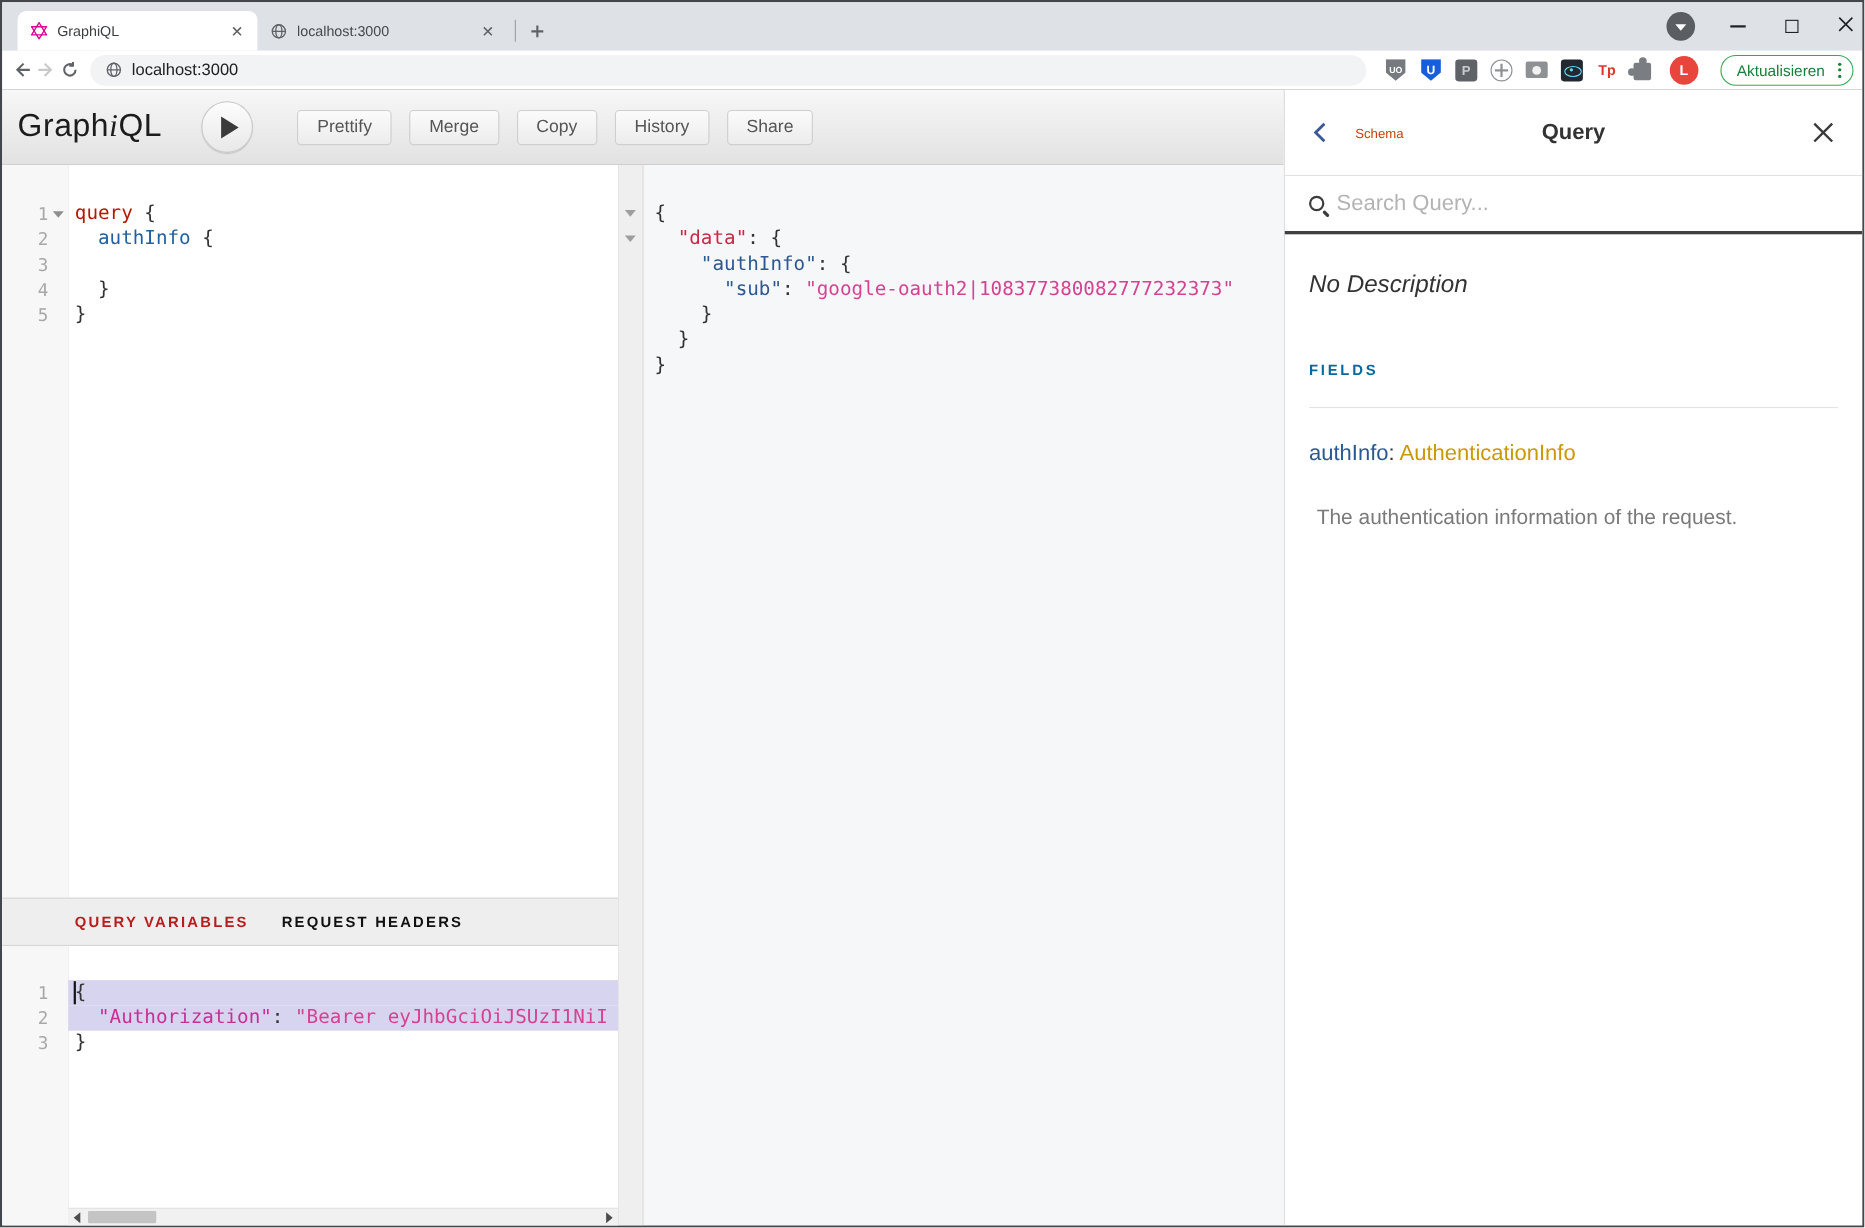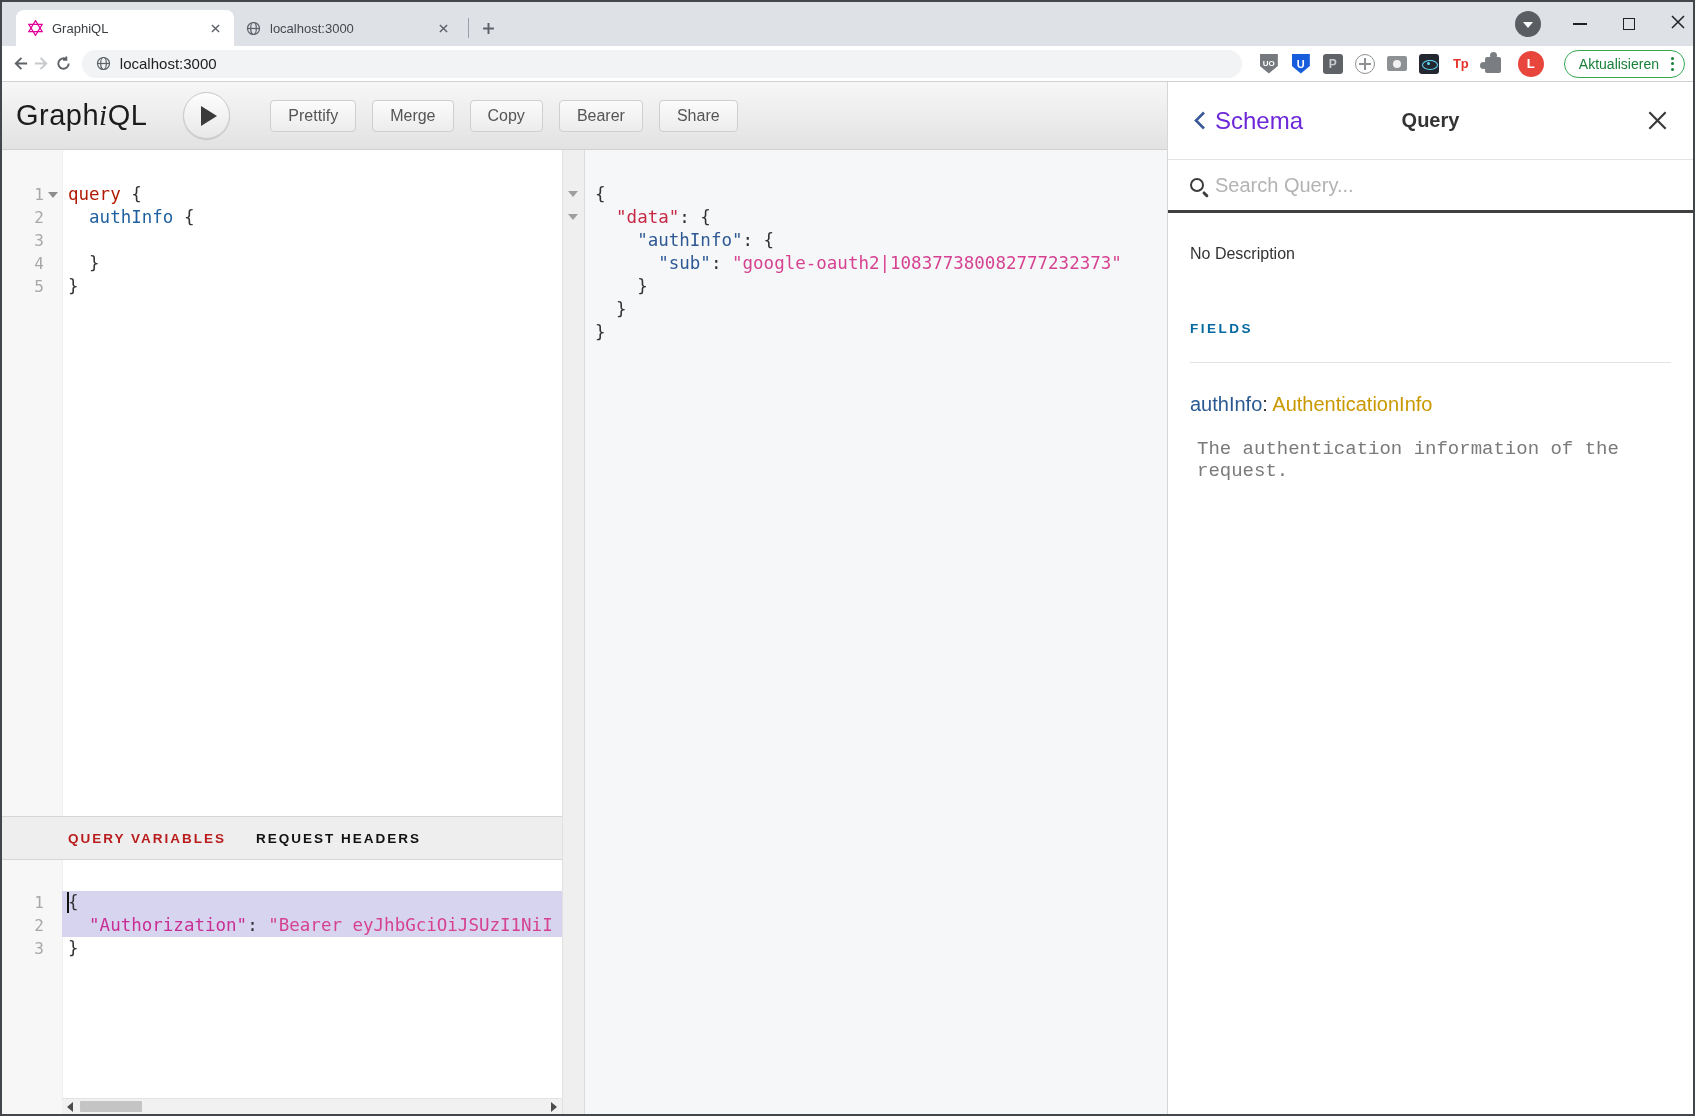--- a/index.html
+++ b/index.html
@@ -104,39 +104,39 @@
   .sb-thumb { position:absolute; left:2px; top:2px; width:62px; height:11px; background:#c4c4c4; border-radius:1px; }
 
   .result-pane { flex:1; background:#f6f7f8; border-left:1px solid #e0e0e0; position:relative; overflow:hidden; padding-top:33px; min-width:0; }
   .rgutter { position:absolute; left:0; top:0; bottom:0; width:22px; background:#efefef; border-right:1px solid #dcdcdc; }
   .result-line { position:relative; height:23px; padding-left:32px; white-space:pre; }
   .result-line .rfold { position:absolute; left:5px; top:8px; width:0; height:0; border-left:5px solid transparent; border-right:5px solid transparent; border-top:6px solid #9e9e9e; }
 
   
   .doc-panel { width:526px; flex:0 0 526px; background:#fff; border-left:1px solid #d6d6d6; display:flex; flex-direction:column; }
   .doc-header { height:78px; flex:0 0 78px; border-bottom:1px solid #e3e3e3; display:flex; align-items:center; padding:0 26px; position:relative; }
-  .doc-back { display:flex; align-items:center; gap:9px; color:#6d28d9; font-size:24px; }
+  .doc-back { display:flex; align-items:center; gap:26px; color:#c2410c; font-size:12px; }
   .doc-back svg { width:12px; height:19px; stroke:#3b5998; stroke-width:2.6; fill:none; }
   .doc-title { position:absolute; left:0; right:0; text-align:center; font-size:20px; font-weight:bold; color:#333; pointer-events:none; }
   .doc-close { position:absolute; right:24px; top:50%; margin-top:-12px; width:24px; height:24px; display:flex; align-items:center; justify-content:center; }
   .doc-close svg { width:19px; height:19px; stroke:#3a3a3a; stroke-width:1.6; }
   .doc-search-row { height:53px; flex:0 0 53px; border-bottom:3px solid #404040; display:flex; align-items:center; padding:0 22px; gap:11px; }
   .mag { width:14px; height:14px; border:2.4px solid #3c3c3c; border-radius:50%; position:relative; flex:0 0 14px; }
   .mag::after { content:""; position:absolute; width:2.6px; height:7px; background:#3c3c3c; left:12px; top:11px; transform:rotate(-45deg); border-radius:2px; }
   .doc-search-input { border:none; outline:none; background:transparent; font-size:20px; color:#333; font-family:"Liberation Sans", sans-serif; flex:1; }
   .doc-search-input::placeholder { color:#b3b3b3; }
   .doc-body { flex:1; padding:0 22px; }
-  .doc-nodesc { margin-top:32px; font-size:16px; color:#333; }
+  .doc-nodesc { margin-top:32px; font-size:22px; color:#333;font-style:italic; }
   .doc-fields-label { margin-top:58px; font-size:13.5px; font-weight:bold; letter-spacing:2.5px; color:#0369a1; }
   .doc-rule { height:1px; background:#e3e3e3; margin-top:26px; }
   .doc-field-row { margin-top:30px; font-size:20px; }
   .doc-field-name { color:#2a5891; }
   .doc-field-colon { color:#333; }
   .doc-field-type { color:#ca9800; }
-  .doc-field-desc { margin-top:22px; font-size:19px; color:#7a7a7a; padding-left:7px;font-family:Liberation Mono, monospace; }
+  .doc-field-desc { margin-top:36px; font-size:19px; color:#7a7a7a; padding-left:7px; }
 </style>
 </head>
 <body>
 
 <div class="window">
 
   <div class="tabstrip">
     <div class="tab active">
       <span style="display:flex;">
         <svg width="15" height="16" viewBox="0 0 24 26">
@@ -260,21 +260,21 @@
         <div class="giql-logo">
           <span>Graph</span><em>i</em><span>QL</span>
         </div>
         <div class="exec-btn">
           <div class="play"></div>
         </div>
         <div class="tb-buttons" id="tb-buttons">
             <button class="tb-btn">Prettify</button>
             <button class="tb-btn">Merge</button>
             <button class="tb-btn">Copy</button>
-            <button class="tb-btn">Bearer</button>
+            <button class="tb-btn">History</button>
             <button class="tb-btn">Share</button>
           </div>
       </div>
 
       <div class="giql-main">
 
         <div class="editor-col">
           <div class="query-editor code-font" id="query-editor">
               <div class="code-line"><span class="ln">1</span><span class="foldslot"><span class="fold-tri"></span></span><span class="code"><span class="tk-kw">query</span><span class="tk-p"> {</span></span></div>
               <div class="code-line"><span class="ln">2</span><span class="foldslot"></span><span class="code"><span class="tk-p">  </span><span class="tk-prop">authInfo</span><span class="tk-p"> {</span></span></div>

